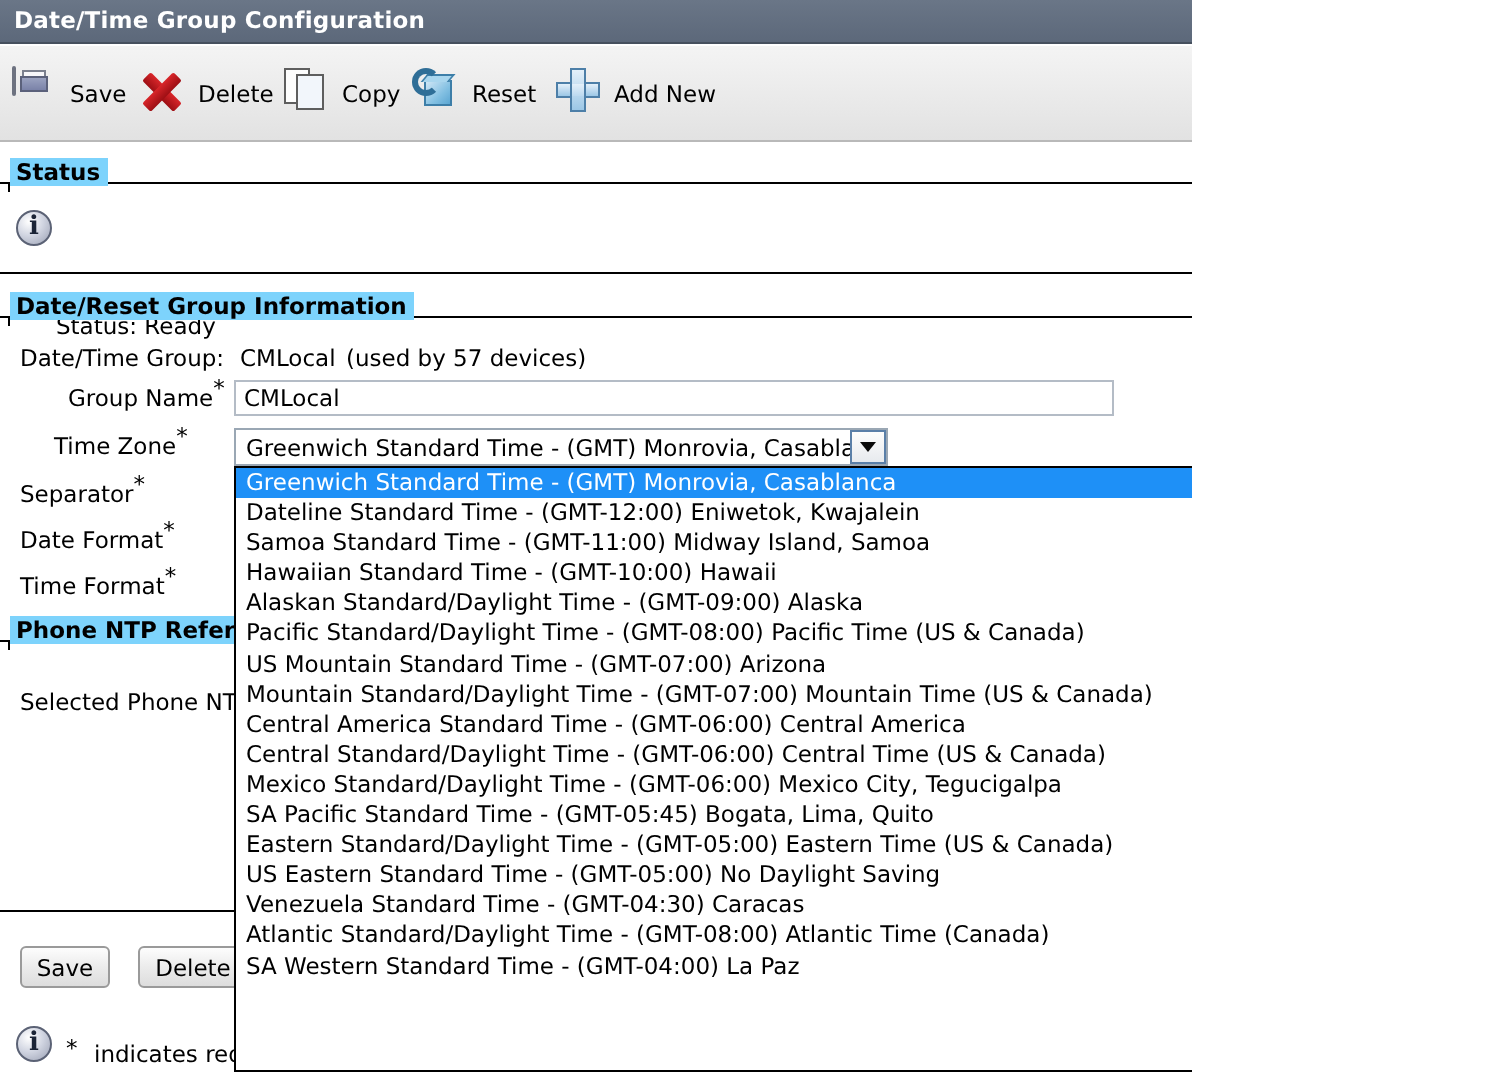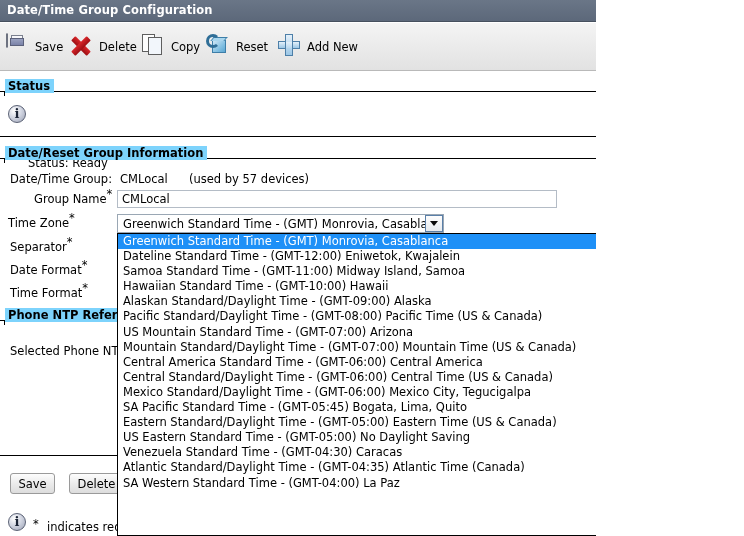--- a/index.html
+++ b/index.html
@@ -438,24 +438,24 @@
   <div class="lbl" style="left:28px; top:108px;margin-top:48px;">Status: Ready</div>
 
   <div class="hrule" style="top:136px;"></div>
 
   <div class="hrule" style="top:158px;"></div>
   <div class="tick" style="left:4px; top:158px;"></div>
   <div class="legend" style="left:5px; top:146px;">Date/Reset Group Information</div>
 
   <div class="lbl" style="left:10px; top:172px;">Date/Time Group:</div>
   <div class="val" style="left:120px; top:172px;">CMLocal</div>
-  <div class="val" style="left:189px; top:172px;text-align:center;">(used by 57 devices)</div>
+  <div class="val" style="left:173px; top:172px;text-align:center;">(used by 57 devices)</div>
 
   <div class="lbl" style="left:10px; top:192px;margin-left:24px;"><span>Group Name</span><span class="req">*</span></div>
-  <div class="lbl" style="left:8px; top:216px;"><span>Time Zone</span><span class="req">*</span></div>
+  <div class="lbl" style="left:27px; top:216px;"><span>Time Zone</span><span class="req">*</span></div>
   <div class="lbl" style="left:10px; top:240px;"><span>Separator</span><span class="req">*</span></div>
   <div class="lbl" style="left:10px; top:263px;"><span>Date Format</span><span class="req">*</span></div>
   <div class="lbl" style="left:10px; top:286px;"><span>Time Format</span><span class="req">*</span></div>
 
   <input class="textfield" style="left: 117px; top: 190px; width: 440px; height: 18px;" type="text" value="CMLocal">
 
   <div class="selectbox" style="left:117px; top:214px; width:327px; height:19px;">
     <span class="sel-text">Greenwich Standard Time - (GMT) Monrovia, Casablanca</span>
     <span class="sel-arrow"></span>
   </div>
@@ -487,21 +487,21 @@
         <div class="dd-item">Pacific Standard/Daylight Time - (GMT-08:00) Pacific Time (US &amp; Canada)</div>
         <div class="dd-item">US Mountain Standard Time - (GMT-07:00) Arizona</div>
         <div class="dd-item">Mountain Standard/Daylight Time - (GMT-07:00) Mountain Time (US &amp; Canada)</div>
         <div class="dd-item">Central America Standard Time - (GMT-06:00) Central America</div>
         <div class="dd-item">Central Standard/Daylight Time - (GMT-06:00) Central Time (US &amp; Canada)</div>
         <div class="dd-item">Mexico Standard/Daylight Time - (GMT-06:00) Mexico City, Tegucigalpa</div>
         <div class="dd-item">SA Pacific Standard Time - (GMT-05:45) Bogata, Lima, Quito</div>
         <div class="dd-item">Eastern Standard/Daylight Time - (GMT-05:00) Eastern Time (US &amp; Canada)</div>
         <div class="dd-item">US Eastern Standard Time - (GMT-05:00) No Daylight Saving</div>
         <div class="dd-item">Venezuela Standard Time - (GMT-04:30) Caracas</div>
-        <div class="dd-item">Atlantic Standard/Daylight Time - (GMT-04:35) Atlantic Time (Canada)</div>
+        <div class="dd-item">Atlantic Standard/Daylight Time - (GMT-08:00) Atlantic Time (Canada)</div>
         <div class="dd-item">SA Western Standard Time - (GMT-04:00) La Paz</div>
       </div>
     <div class="dd-scroll">
       <div class="dd-btn up">
           <span class="tri"></span>
         </div>
       <div class="dd-thumb"></div>
       <div class="dd-btn down">
           <span class="tri"></span>
         </div>

